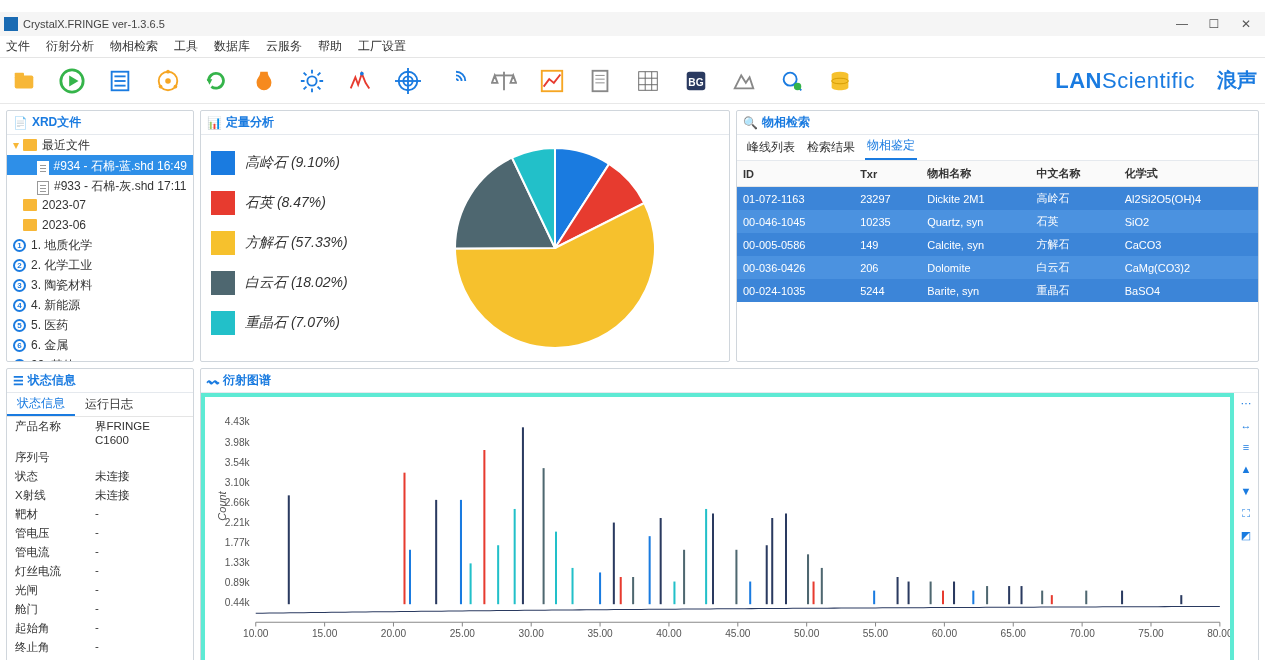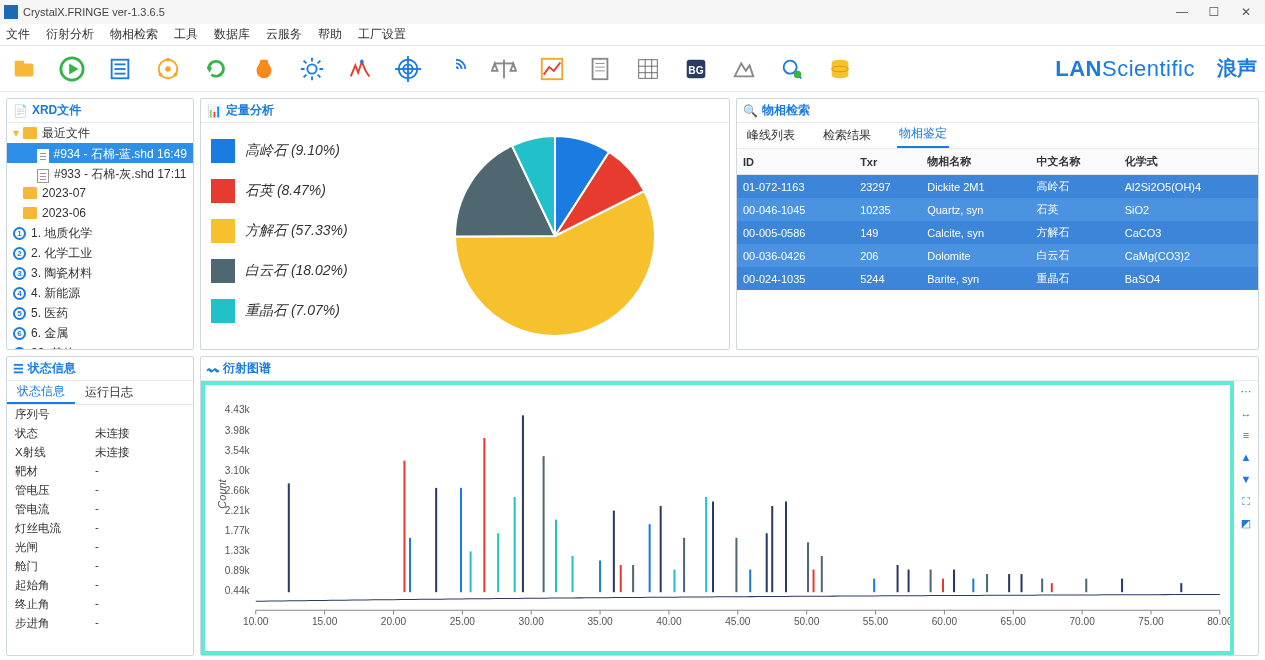--- a/index.html
+++ b/index.html
@@ -1,18 +1,18 @@
 <!DOCTYPE html>
 <html><head>
 <meta charset="utf-8">
 <style>
 * { box-sizing: border-box; margin: 0; padding: 0; }
 body { font-family: "Microsoft YaHei", Arial, sans-serif; font-size: 12px; color: #333; background: #fff; width: 1265px; height: 660px; overflow: hidden; }
 
-.titlebar { height: 22px; display: flex; align-items: center; background: #f5f5f5; padding: 12px 4px; }
+.titlebar { height: 22px; display: flex; align-items: center; background: #f5f5f5; padding: 12px 4px; margin-top: 12px; }
 .titlebar .app-icon { width: 14px; height: 14px; background: #1a6bb3; margin-right: 5px; display:inline-block;}
 .titlebar .title { flex: 1; font-size: 11px; color: #444; }
 .titlebar .win-btns { display: flex; gap: 18px; padding-right: 8px; }
 .titlebar .win-btn { width: 14px; text-align: center; cursor: pointer; color:#555; }
 
 .menubar { height: 22px; display: flex; align-items: center; padding: 0 6px; gap: 16px; font-size: 12px; background:#fff; border-bottom:1px solid #e5e5e5;}
 .menubar span { cursor: pointer; }
 
 .toolbar { height: 46px; display: flex; align-items: center; padding: 0 8px; gap: 16px; border-bottom: 1px solid #e8e8e8; }
 .toolbar .tb-btn { width: 32px; height: 32px; display: flex; align-items: center; justify-content: center; cursor: pointer; border-radius: 3px; }
@@ -42,21 +42,21 @@
 .circle-ico { width: 13px; height: 13px; border-radius: 50%; border: 2px solid; margin-right: 5px; display:flex;align-items:center;justify-content:center;font-size:8px;font-weight:bold;}
 
 
 .pie-wrap { display: flex; padding: 10px; gap:0;}
 .legend-col { flex:0 0 180px; display:flex; flex-direction:column; gap:16px; padding-top:6px;}
 .legend-item { display:flex; align-items:center; gap:10px; font-size:14px;}
 .legend-sw { width:24px; height:24px;}
 .pie-col { flex:1; display:flex; align-items:center; justify-content:center;}
 
 
-.search-tabs { display:flex; border-bottom:1px solid #e5e9ee; height:26px; align-items:flex-end; padding:0 8px; gap:24px;}
+.search-tabs { display:flex; border-bottom:1px solid #e5e9ee; height:26px; align-items:flex-end; padding:0 8px; gap:8px;}
 .search-tab { font-size:12px; padding:4px 2px; cursor:pointer;}
 .search-tab.active { color:#1a7be0; border-bottom:2px solid #1a7be0;}
 .tbl { width:100%; border-collapse:collapse; font-size:11px;}
 .tbl th { text-align:left; padding:5px 6px; background:#fafafa; font-weight:600; border-bottom:1px solid #e5e5e5;margin-left:12px;}
 .tbl td { padding:4px 6px; color:#fff;}
 .tbl tr.blue { background:#3c85d8;}
 .tbl tr.blue:nth-child(even){background:#4b92e0;}
 
 
 #panel-status { grid-column: 1; grid-row: 2; }
@@ -395,20 +395,24 @@
   <div class="panel" id="panel-status">
     <div class="panel-head">
         <span class="ph-icon">☰</span>
         <span>状态信息</span>
       </div>
     <div class="mini-tabs" id="status-tabs">
         <div class="mini-tab active">状态信息</div>
         <div class="mini-tab">运行日志</div>
       </div>
     <div class="panel-body kv-list" id="status-kv">
+        <div class="kv-row">
+          <span class="k">产品名称</span>
+          <span class="v">界FRINGE C1600</span>
+        </div>
         <div class="kv-row">
           <span class="k">序列号</span>
           <span class="v"></span>
         </div>
         <div class="kv-row">
           <span class="k">状态</span>
           <span class="v">未连接</span>
         </div>
         <div class="kv-row">
           <span class="k">X射线</span>

